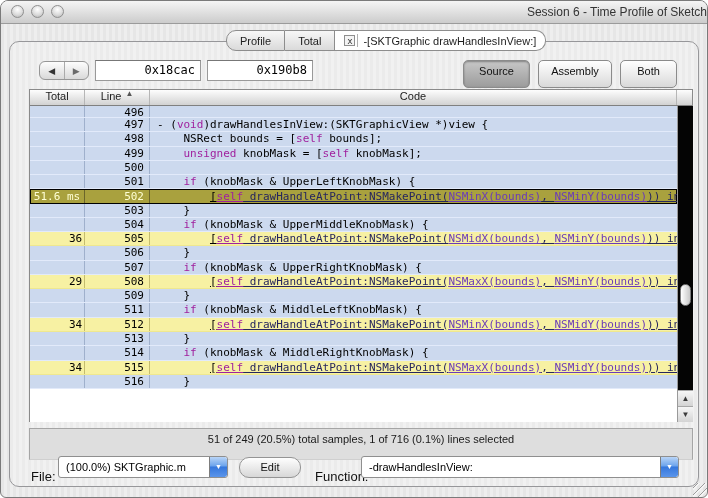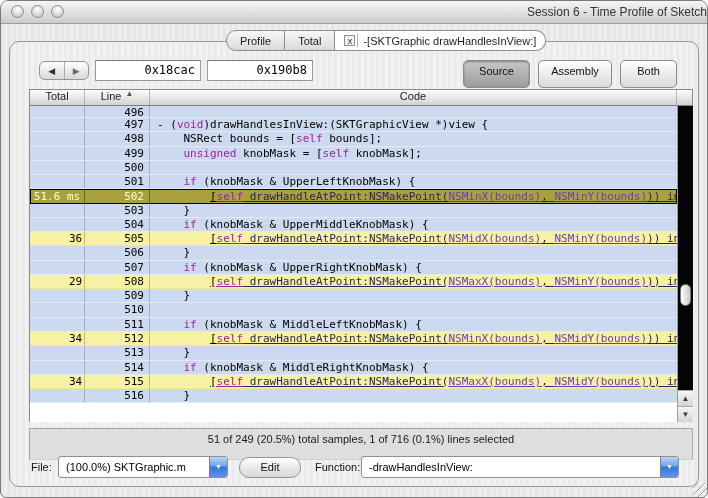--- a/index.html
+++ b/index.html
@@ -46,21 +46,21 @@
   .lnk .tk{text-decoration:underline;}
   .tk-p{color:#000;} .tk-k{color:#a0219e;} .tk-d{color:#26265e;} .tk-f{color:#6a3bb8;text-align:right;}
   
   .sbar{position:absolute;left:647px;top:16px;width:16px;height:316px;background:#dcdcdc;border-left:1px solid #9a9a9a;box-sizing:border-box;}
   .sb-black{position:absolute;left:0;top:0;width:100%;height:284px;background:#040404;}
   .sb-thumb{position:absolute;left:2px;top:178px;width:11px;height:22px;border-radius:6px;border:1px solid #7e7e7e;background:linear-gradient(90deg,#ffffff,#c9c9c9);box-sizing:border-box;}
   .sb-btn{position:absolute;left:0;width:100%;height:16px;background:linear-gradient(#f6f6f6,#d4d4d4);border-top:1px solid #a7a7a7;box-sizing:border-box;text-align:center;font-size:8px;line-height:15px;color:#3a3a3a;}
   .sb-up{top:284px;} .sb-down{top:300px;}
   
   .statusbar{position:absolute;left:28px;top:427px;width:664px;height:32px;box-sizing:border-box;background:#dedede;border:1px solid #a5a5a5;border-bottom-color:#cfcfcf;text-align:center;font-size:11px;line-height:20px;color:#1a1a1a;}
-  .flabel{position:absolute;top:455px;height:22px;line-height:22px;font-size:11px;color:#111;}
+  .flabel{position:absolute;top:465px;height:22px;line-height:22px;font-size:13px;color:#111;}
   .file-label{left:30px;} .fn-label{left:314px;}
   .popup{position:absolute;top:455px;height:22px;box-sizing:border-box;background:#fff;border:1px solid #8f8f8f;border-radius:3px;font-size:11px;line-height:20px;color:#000;padding-left:7px;overflow:hidden;}
   .file-popup{left:57px;width:170px;} .fn-popup{left:360px;width:318px;}
   .popup-cap{position:absolute;right:0;top:0;bottom:0;width:17px;background:linear-gradient(#b9d5f7,#6ba3ec 45%,#3577dd 50%,#5b95ea);border-left:1px solid #7d7d7d;border-radius:0 2px 2px 0;color:#fff;font-size:7px;text-align:center;line-height:20px;}
   .editbtn{position:absolute;left:238px;top:456px;width:62px;height:21px;box-sizing:border-box;border:1px solid #949494;border-radius:10px;background:linear-gradient(#fefefe,#d7d7d7);font-size:11px;color:#111;text-align:center;line-height:19px;}
   .grip{position:absolute;left:692px;top:482px;width:14px;height:14px;background:repeating-linear-gradient(135deg,rgba(0,0,0,0) 0 3px,#9c9c9c 3px 4px,#f5f5f5 4px 5px);}
 </style>
 </head>
 <body>
 
@@ -185,25 +185,20 @@
           <div class="cell cell-line">508</div>
           <div class="cell cell-code lnk"><span class="tk-ind">        </span><span class="tk tk-p">[</span><span class="tk tk-k">self</span><span class="tk tk-d"> drawHandleAtPoint:NSMakePoint(</span><span class="tk tk-f">NSMaxX(bounds)</span><span class="tk tk-d">, </span><span class="tk tk-f">NSMinY(bounds)</span><span class="tk tk-d">)) inView:view];</span></div>
         </div>
         <div class="trow">
           <div class="cell cell-total"></div>
           <div class="cell cell-line">509</div>
           <div class="cell cell-code"><span class="tk-ind">    </span><span class="tk tk-p">}</span></div>
         </div>
         <div class="trow">
           <div class="cell cell-total"></div>
-          <div class="cell cell-line">510</div>
-          <div class="cell cell-code"><span class="tk-ind"></span></div>
-        </div>
-        <div class="trow">
-          <div class="cell cell-total"></div>
           <div class="cell cell-line">511</div>
           <div class="cell cell-code"><span class="tk-ind">    </span><span class="tk tk-k">if</span><span class="tk tk-p"> (knobMask &amp; MiddleLeftKnobMask) {</span></div>
         </div>
         <div class="trow hl">
           <div class="cell cell-total">34.4 ms</div>
           <div class="cell cell-line">512</div>
           <div class="cell cell-code lnk"><span class="tk-ind">        </span><span class="tk tk-p">[</span><span class="tk tk-k">self</span><span class="tk tk-d"> drawHandleAtPoint:NSMakePoint(</span><span class="tk tk-f">NSMinX(bounds)</span><span class="tk tk-d">, </span><span class="tk tk-f">NSMidY(bounds)</span><span class="tk tk-d">)) inView:view];</span></div>
         </div>
         <div class="trow">
           <div class="cell cell-total"></div>

